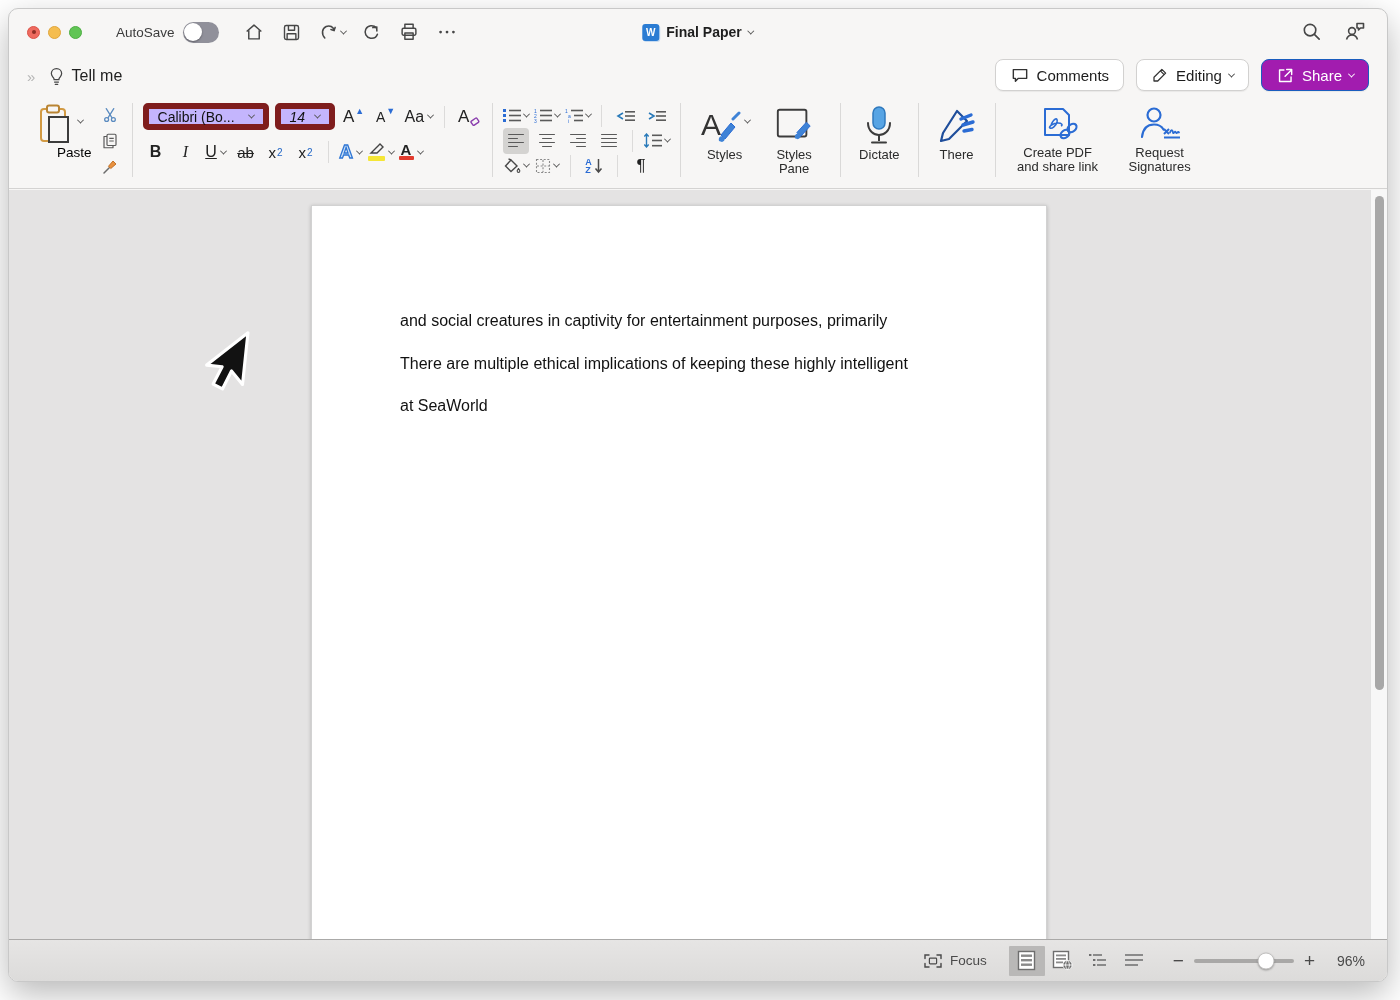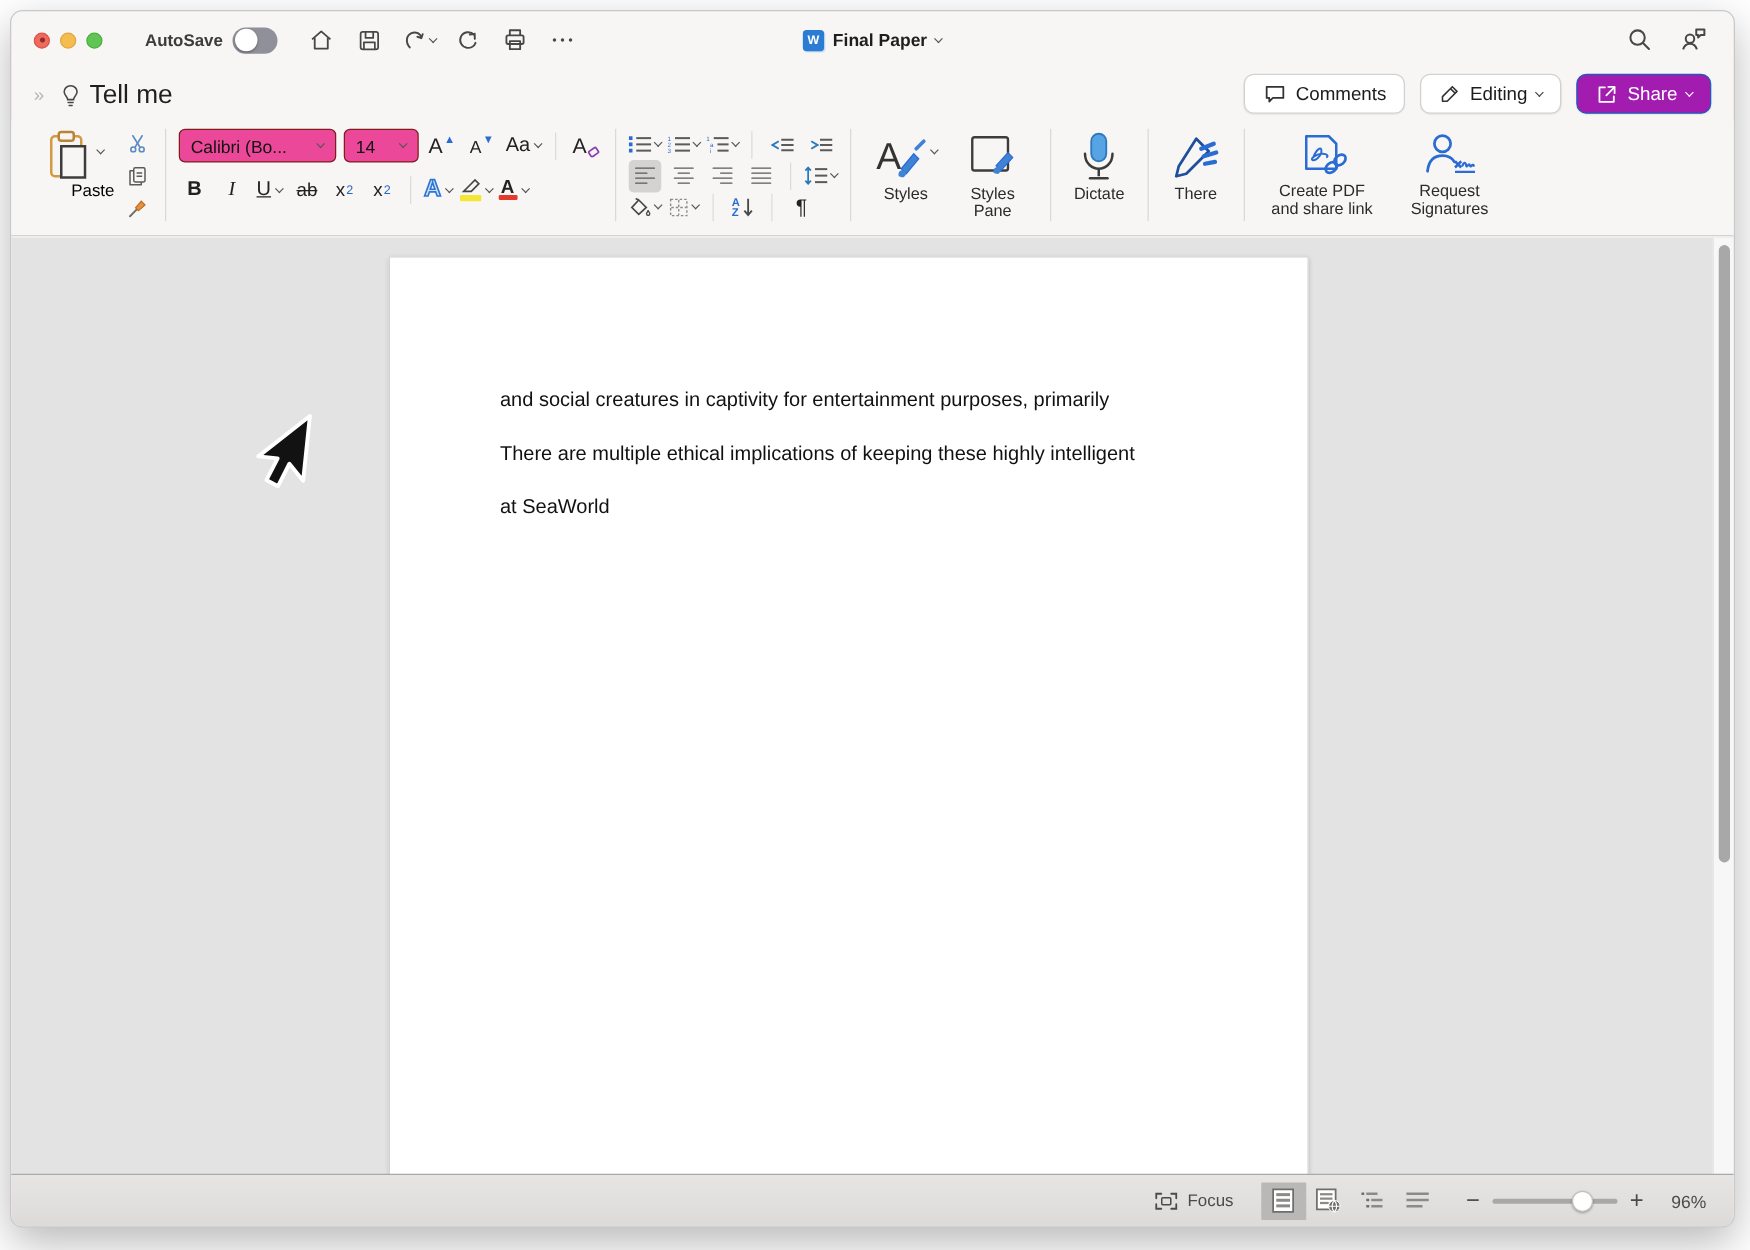--- a/index.html
+++ b/index.html
@@ -10,21 +10,21 @@
             overflow:hidden; }
 
   
   .titlebar { position:absolute; left:0; top:0; width:100%; height:46px; display:flex; align-items:center; }
   .traffic { display:flex; gap:8px; margin-left:18px; }
   .tl { width:13px; height:13px; border-radius:50%; position:relative; }
   .tl.red { background:#ee6a5f; border:1px solid #dd5348; }
   .tl.red::after { content:""; position:absolute; left:3.5px; top:3.5px; width:4px; height:4px; border-radius:50%; background:#8e2e25; }
   .tl.yellow { background:#f5bd4f; border:1px solid #e0a63c; }
   .tl.green { background:#61c555; border:1px solid #4eae43; }
-  .autosave { display:flex; align-items:center; gap:8px; margin-left:34px;font-weight:bold; }
+  .autosave { display:flex; align-items:center; gap:8px; margin-left:34px; }
   .autosave-label { font-size:13.5px; color:#3c3c3c; }
   .toggle { width:36px; height:21px; border-radius:11px; background:#90909a; position:relative; }
   .toggle::after { content:""; position:absolute; left:1.5px; top:1.5px; width:18px; height:18px; border-radius:50%;
                    background:#fff; box-shadow:0 1px 2px rgba(0,0,0,.35); }
   .qat { display:flex; align-items:center; gap:12px; margin-left:22px; }
   .qat-btn { display:flex; align-items:center; justify-content:center; width:26px; height:26px; border-radius:5px; }
   .undo-wrap { display:flex; align-items:center; gap:2px; }
   .doc-title { position:absolute; left:50%; transform:translateX(-50%); display:flex; align-items:center; gap:7px; }
   .word-badge { width:17px; height:17px; border-radius:3px; background:#2b7cd3; color:#fff; font-weight:bold;
                 font-size:10px; display:flex; align-items:center; justify-content:center; box-shadow:1px 1px 0 #c9dcf0; }
@@ -37,21 +37,21 @@
 
   
   .tabrow { position:absolute; left:0; top:46px; width:100%; height:42px; display:flex; align-items:center; }
   .tabs { display:flex; align-items:center; gap:27px; margin-left:30px; }
   .tab { font-size:15px; color:#1f1f1f; position:relative; padding:6px 0 10px; cursor:default; white-space:nowrap; }
   .tab.active { font-weight:700; }
   .tab.active::after { content:""; position:absolute; left:-2px; right:-2px; bottom:3px; height:3.5px;
                        background:#2456a8; border-radius:2px; }
   .overflow { color:#b6b6b6; font-size:15px; margin-left:18px; letter-spacing:-2px; }
   .tellme { display:flex; align-items:center; gap:6px; margin-left:14px; }
-  .tellme-label { font-size:21px; color:#1f1f1f; }
+  .tellme-label { font-size:16px; color:#1f1f1f; }
   .tab-actions { position:absolute; right:18px; top:4px; display:flex; gap:12px; align-items:center; }
   .pill { display:flex; align-items:center; gap:7px; height:32px; padding:0 14px; border-radius:8px;
           background:#fff; border:1px solid #d2d1d0; box-shadow:0 1px 1px rgba(0,0,0,.06); font-size:15px; color:#1c1c1c; }
   .pill.share { background:#a21caf; border-color:#1a5dbe; color:#fff; }
   .pill .chev { border-color:#444; }
   .pill.share .chev { border-color:#fff; }
 
   
   .ribbon { position:absolute; left:0; top:88px; width:100%; height:92px; display:flex; align-items:flex-start;
             padding-left:18px; border-bottom:1px solid #d4d3d2; background:#f7f6f5; }
@@ -62,24 +62,24 @@
             padding:2px 8px; border-radius:5px; }
   .bigbtn .lbl { font-size:13px; color:#2b2b2b; text-align:center; line-height:14px; }
   .clipboard-grp { flex-direction:row; gap:2px; }
   .paste-stack { display:flex; flex-direction:column; align-items:center; }
   .paste-top { display:flex; align-items:flex-start; gap:3px; }
   .small-col { display:flex; flex-direction:column; gap:6px; margin-top:2px; margin-left:4px; }
   .sbtn { width:24px; height:20px; display:flex; align-items:center; justify-content:center; }
 
   .row { display:flex; align-items:center; gap:4px; }
   .font-grp .row1 { gap:6px; margin-bottom:9px; }
-  .combo { display:flex; align-items:center; justify-content:space-between; background:#ec4899; border:1px solid #7f1d1d;
+  .combo { display:flex; align-items:center; justify-content:space-between; background:#c4b5fd; border:6px solid #7f1d1d;
            border-radius:5px; height:27px; padding:0 9px; font-size:14px; color:#111; }
   .combo.name { width:126px; }
-  .combo.size { width:60px; }
+  .combo.size { width:60px;font-style:italic; }
   .tbtn { min-width:26px; height:26px; display:flex; align-items:center; justify-content:center; border-radius:4px;
           font-size:16px; color:#222; gap:1px; }
   .tbtn.selected { background:#d4d3d1; }
   .b { font-weight:700; } .i { font-style:italic; font-family:"Liberation Serif", serif; }
   .u { text-decoration:underline; } .strike { text-decoration:line-through; font-size:15px; }
   .subsup { font-size:15px; } .subsup sub, .subsup sup { font-size:10px; color:#2467c6; }
   .grow-caret { font-size:9px; color:#2b6cd4; position:relative; top:-6px; left:0px; }
   .fx-a { font-size:19px; font-weight:700; color:#cfe3f7; -webkit-text-stroke:1.3px #2e75d4; }
   .hl-wrap, .fc-wrap { display:flex; flex-direction:column; align-items:center; line-height:11px; }
   .hl-bar { width:17px; height:4.5px; background:#f5e636; border-radius:1px; margin-top:1px; }

